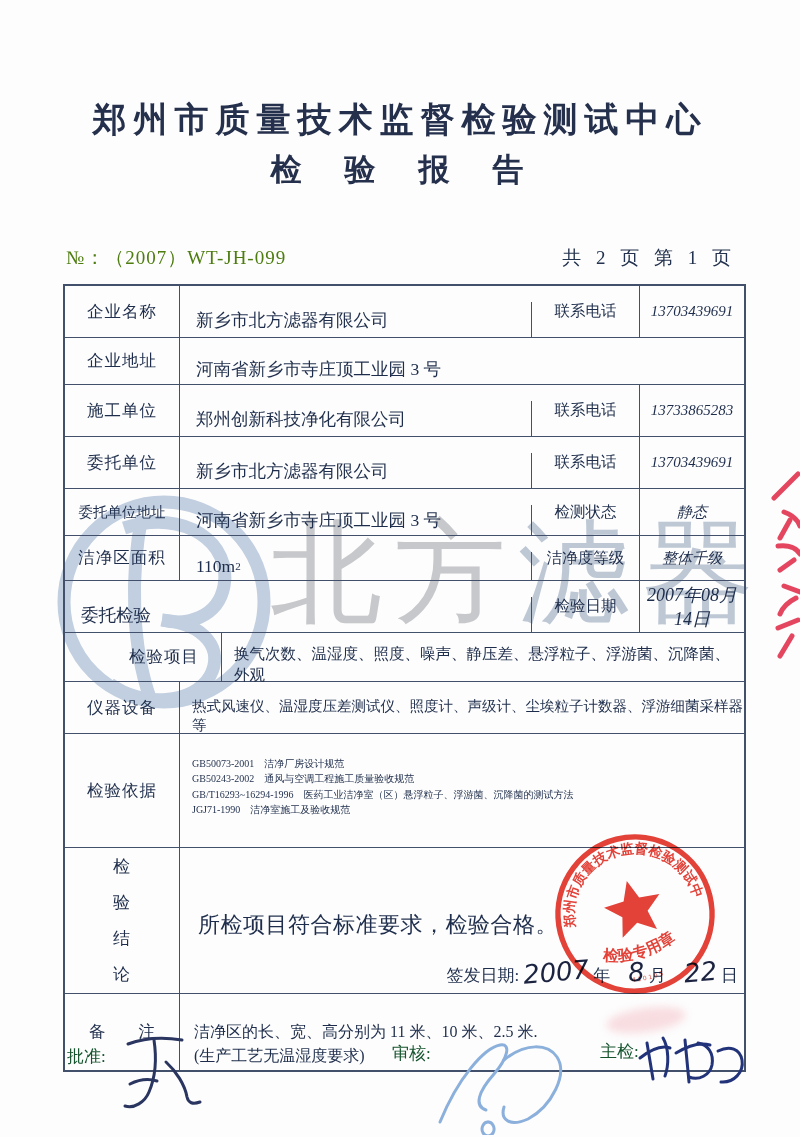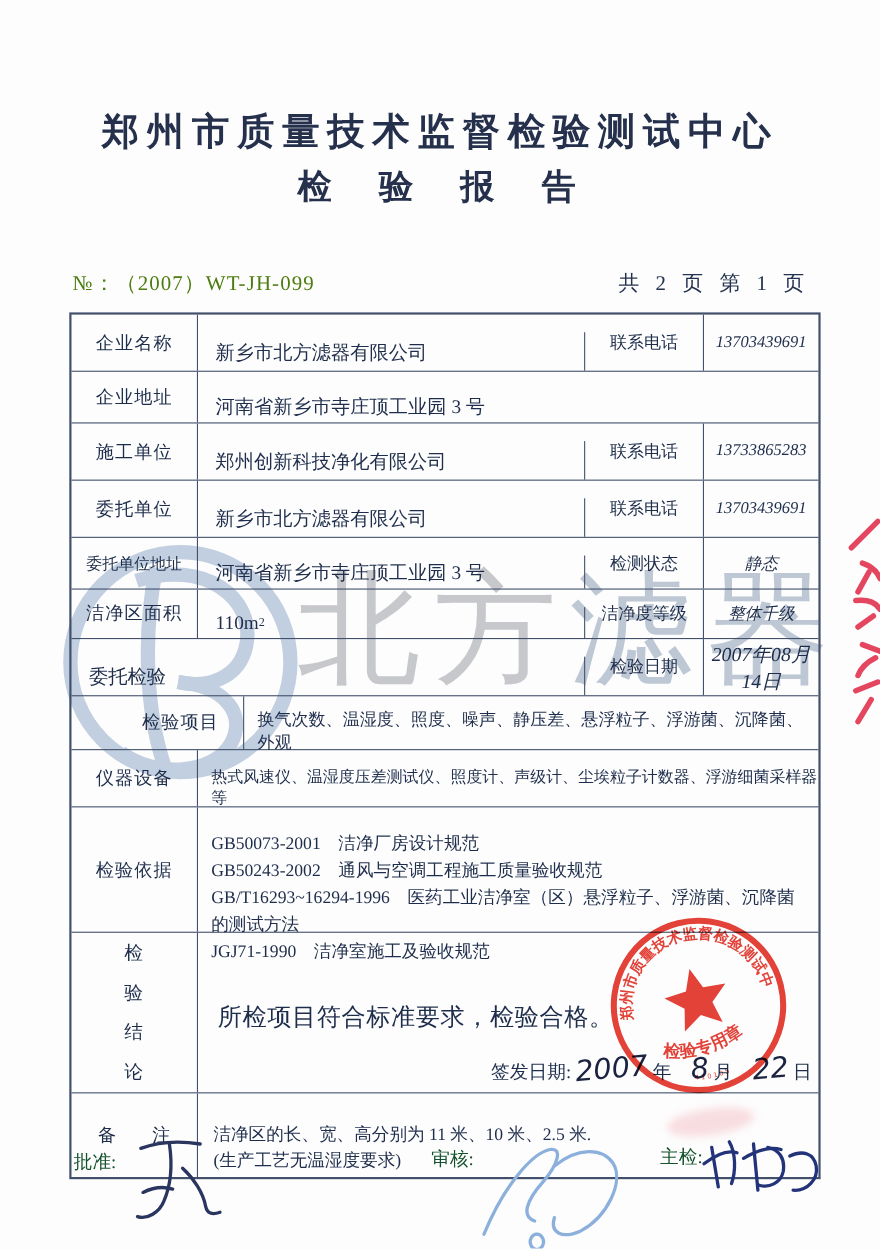--- a/index.html
+++ b/index.html
@@ -34,21 +34,21 @@
   .c-label  { width:115px; justify-content:center; font-size:16.5px; letter-spacing:1px; flex:none; }
   .c-label.tight { font-size:14.5px; letter-spacing:0; }
   .c-value  { flex:1 1 auto; padding-left:16px; font-size:17.5px;margin-top:16px; }
   .c-label2 { width:108px; justify-content:center; font-size:15.5px; flex:none; }
   .c-value2 { width:104px; justify-content:center; font-size:15px; flex:none;font-style:italic; }
   .c-value2.condensed { font-size:18px;text-align:center; }
   .h46 { height:52px; } .h47 { height:47px; } .h45 { height:45px; } .h49 { height:49px;padding-left:42px; }
   .r-items .c-value { font-size:15.5px; padding-left:12px; }
   .r-instr .c-value { font-size:14.5px; padding-left:12px; }
   .r-basis { height:114px; }
-  .r-basis .c-value { display:block; padding:6px 8px 0 12px; font-size:16px; line-height:1.53; }
+  .r-basis .c-value { display:block; padding:6px 8px 0 12px; font-size:10px; line-height:1.53; }
   .r-concl { height:146px; }
   .r-concl .c-label { flex-direction:column; justify-content:center; gap:13px; font-size:17px; display:flex; }
   .r-concl .c-value { display:block; position:relative; padding:0; }
   .concl-text { position:absolute; left:18px; top:46px; font-size:22px; letter-spacing:0.5px; }
   .issue-line { position:absolute; right:6px; bottom:6px; font-size:17px; white-space:nowrap; }
   .hand { font-family:"DejaVu Sans","Liberation Sans",sans-serif; font-style:italic; font-size:26px;
           color:#1b2340; display:inline-block; transform:rotate(-5deg); margin:0 4px; }
   .issue-gap { display:inline-block; width:14px; }
   .r-note { height:76px; }
   .r-note .c-label { letter-spacing:0; }

